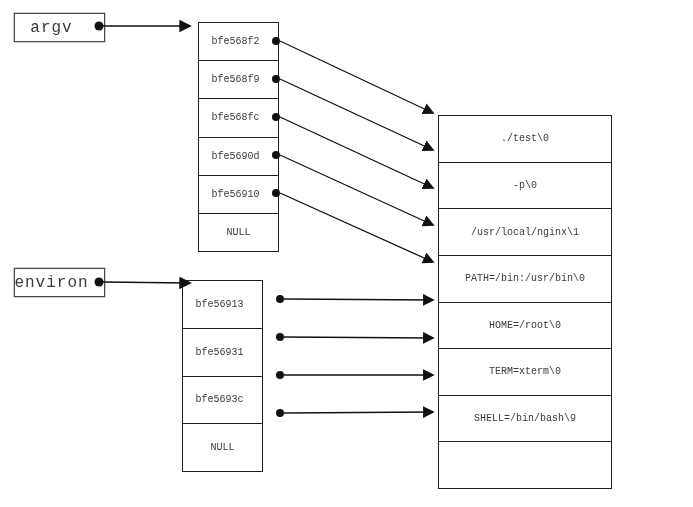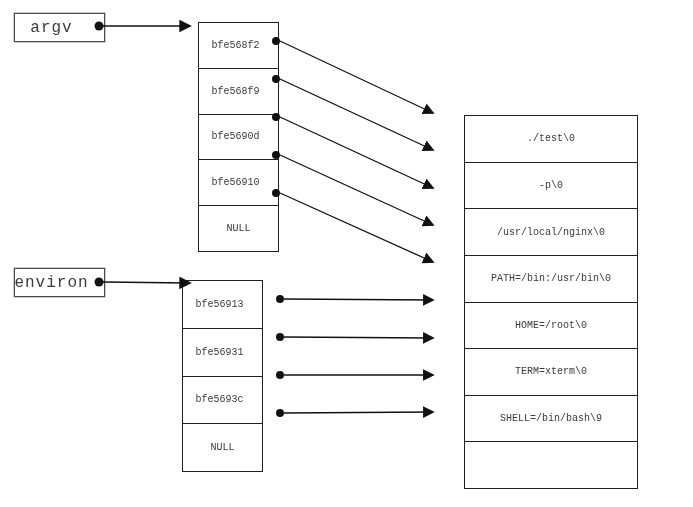--- a/index.html
+++ b/index.html
@@ -85,36 +85,37 @@
     <span>environ</span>
   </div>
 
   <div class="label-box" style="left:14px;top:13px;width:89px;height:27px;">
     <span>argv</span>
   </div>
 
   <div class="col" style="left:198px;top:22px;width:79px;height:228px;">
     <div class="cell ptr-cell">bfe568f2</div>
     <div class="cell ptr-cell">bfe568f9</div>
+    <div class="cell ptr-cell">bfe568fc</div>
     <div class="cell ptr-cell">bfe5690d</div>
     <div class="cell ptr-cell">bfe56910</div>
     <div class="cell">NULL</div>
   </div>
 
   <div class="col" style="left:182px;top:280px;width:79px;height:190px;">
     <div class="cell ptr-cell">bfe56913</div>
     <div class="cell ptr-cell">bfe56931</div>
     <div class="cell ptr-cell">bfe5693c</div>
     <div class="cell">NULL</div>
   </div>
 
-  <div class="col" style="left:438px;top:115px;width:172px;height:372px;margin-left:26px;">
+  <div class="col" style="left:438px;top:115px;width:172px;height:372px;">
     <div class="cell">./test\0</div>
     <div class="cell">-p\0</div>
-    <div class="cell">/usr/local/nginx\0</div>
+    <div class="cell">/usr/local/nginx\1</div>
     <div class="cell">PATH=/bin:/usr/bin\0</div>
     <div class="cell">HOME=/root\0</div>
     <div class="cell">TERM=xterm\0</div>
     <div class="cell">SHELL=/bin/bash\9</div>
     <div class="cell"></div>
   </div>
 
 </div>
 
 </body></html>

